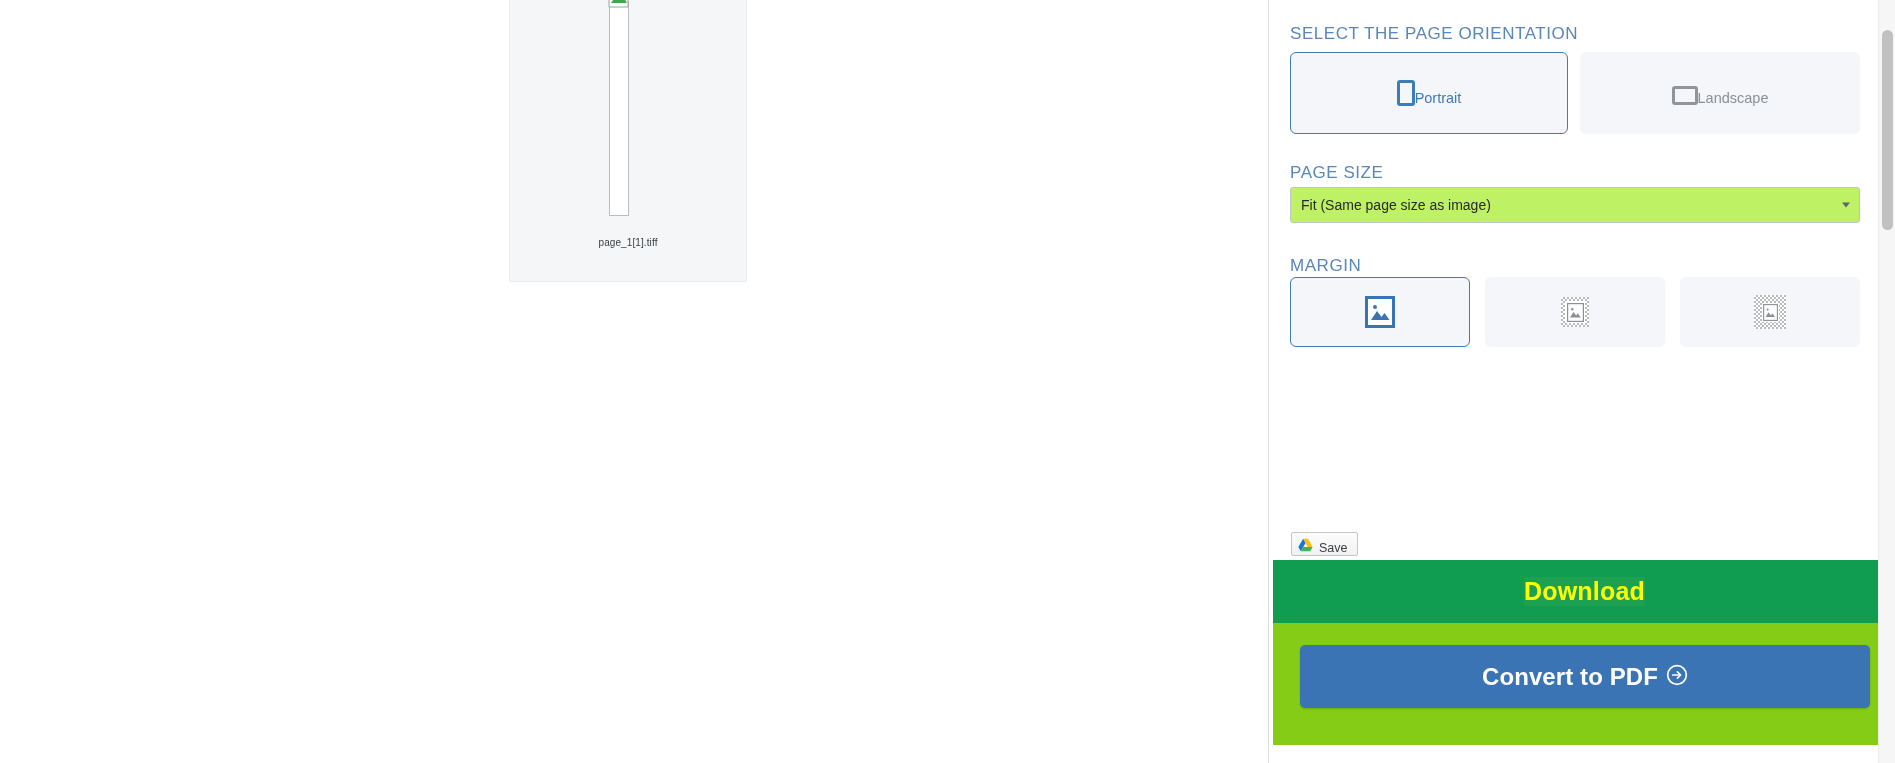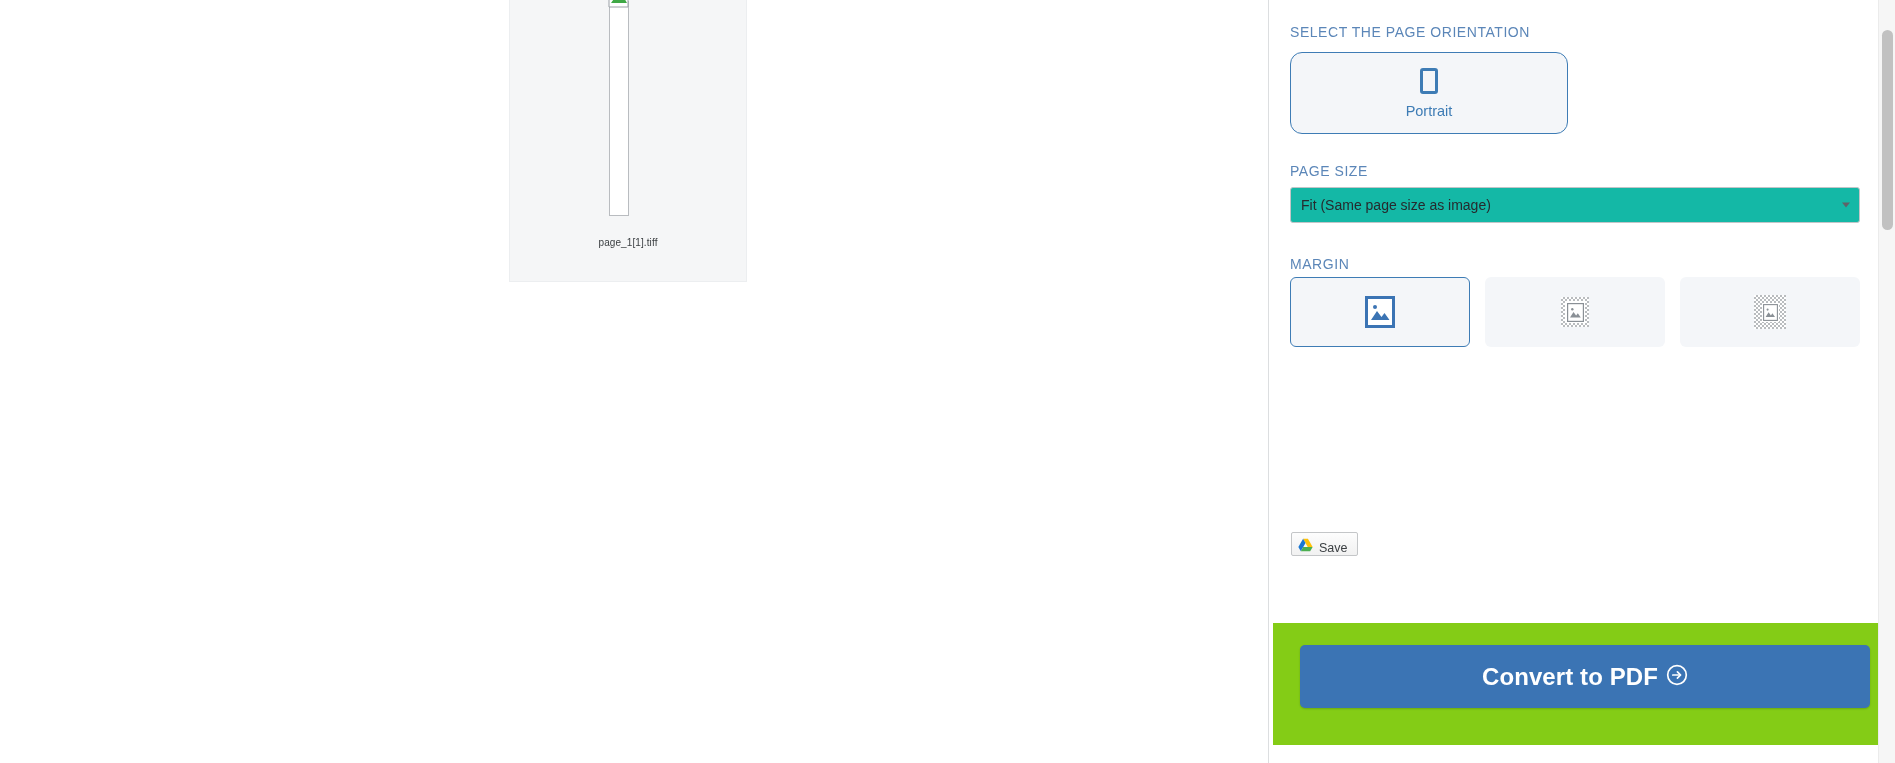--- a/index.html
+++ b/index.html
@@ -88,38 +88,38 @@
   .panel-scroll {
     position: absolute;
     left: 0; top: 0;
     width: 609px;
     height: 423px;
     overflow: hidden;
   }
 
   .section-label {
     position: absolute;
-    font-size: 14px;
+    font-size: 17px;
     letter-spacing: .55px;
     color: #5b86b8;
     font-weight: 400;
   }
 
   
   .orient-row { position: absolute; left: 21px; top: 70px; width: 570px; height: 82px; }
   .card {
     position: absolute;
     top: 0;
     height: 82px;
-    border-radius: 12px;
+    border-radius: 6px;
     background: #f4f6f9;
     box-sizing: border-box;
     border: 1px solid transparent;
     display: flex;
-    flex-direction: column;
+    flex-direction: row;
     align-items: center;
     justify-content: center;
     cursor: pointer;
   }
   .card.selected { border: 1px solid #3e7cb5; }
   .card.portrait { left: 0; width: 278px; }
   .card.landscape { left: 290px; width: 280px; }
   .card-label { font-size: 14.5px; margin-top: 9px; }
   .card.selected .card-label { color: #3e7cb5; }
   .card.landscape .card-label { color: #8b9095; }
@@ -138,21 +138,21 @@
     margin-top: 4px;
   }
 
   
   .select-box {
     position: absolute;
     left: 21px;
     top: 205px;
     width: 570px;
     height: 36px;
-    background: #14b8a6;
+    background: #bef264;
     border: 1px solid #c2c5c8;
     border-radius: 3px;
     box-sizing: border-box;
     display: flex;
     align-items: center;
     padding: 0 10px;
     font-size: 14px;
     color: #262a2e;
     cursor: pointer;
   }
@@ -329,20 +329,24 @@
 
       <div class="section-label" style="left:21px; top:42px;">SELECT THE PAGE ORIENTATION</div>
 
       <div class="orient-row">
 
         <div class="card portrait selected">
           <div class="ico-portrait"></div>
           <div class="card-label">Portrait</div>
         </div>
 
+        <div class="card landscape">
+          <div class="ico-landscape"></div>
+          <div class="card-label">Landscape</div>
+        </div>
 
       </div>
 
       <div class="section-label" style="left:21px; top:181px;">PAGE SIZE</div>
 
       <div class="select-box">
         <span>Fit (Same page size as image)</span>
         <span class="select-caret"></span>
       </div>
 
@@ -392,20 +396,23 @@
       <span>
         <svg width="15" height="14" viewBox="0 0 16 14">
           <path d="M5.4 0.4 h5.2 l5.0 8.7 h-5.2 z" fill="#ffc107"></path>
           <path d="M5.4 0.4 l-5.0 8.7 l2.6 4.5 l5.0 -8.7 z" fill="#1976d2"></path>
           <path d="M3.0 13.6 h10.0 l2.6 -4.5 h-10.0 z" fill="#4caf50"></path>
         </svg>
       </span>
       <span>Save</span>
     </div>
 
+    <div class="download-bar">
+      <span class="download-text">Download</span>
+    </div>
 
     <div class="convert-wrap">
       <div class="convert-btn">
         <span class="convert-text">Convert to PDF</span>
         <span>
           <svg width="22" height="22" viewBox="0 0 22 22">
             <circle cx="11" cy="11" r="9.3" fill="none" stroke="#ffffff" stroke-width="1.7"></circle>
             <path d="M6.8 11 h7.4" stroke="#ffffff" stroke-width="1.7" stroke-linecap="round"></path>
             <path d="M11.4 7.8 L14.6 11 L11.4 14.2" fill="none" stroke="#ffffff" stroke-width="1.7" stroke-linecap="round" stroke-linejoin="round"></path>
           </svg>

